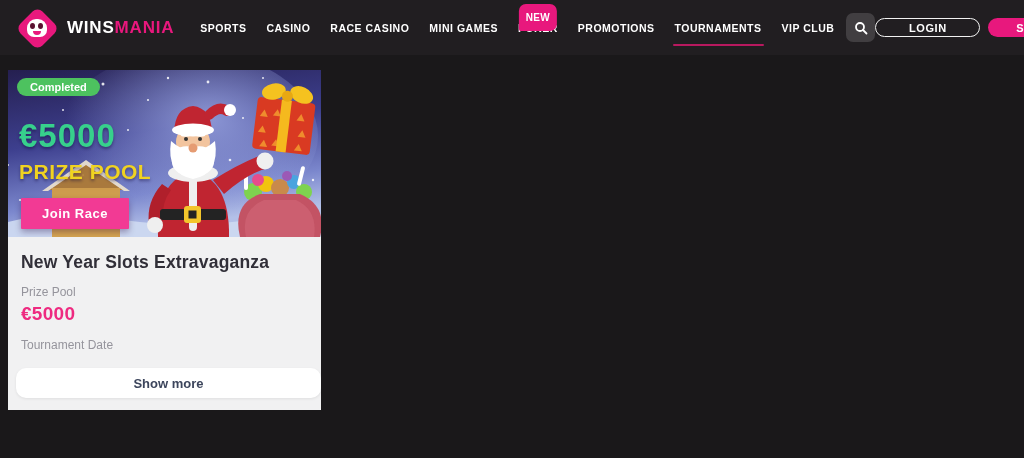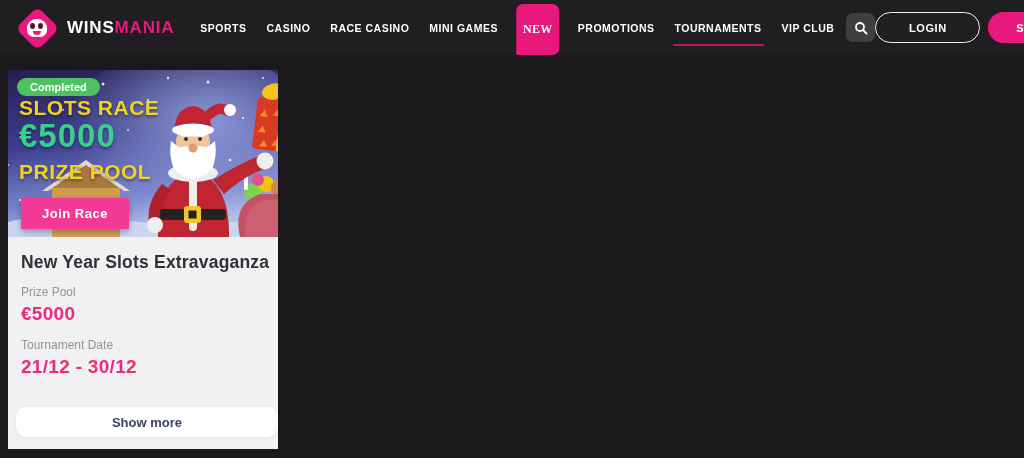--- a/index.html
+++ b/index.html
@@ -61,47 +61,46 @@
   }
   .nav-item.active::after {
     content:"";
     position:absolute; left:-2px; right:-2px; bottom:-6px;
     height:2px; background:#b8195f; border-radius:1px;
   }
   .nav-badge {
     position:absolute;
     top:-12px; left:50%; transform:translateX(-50%);
     background:#e8187d; color:#fff;
-    font-size:12px; font-weight:bold; letter-spacing:.3px;
-    padding:18px 7px;
+    font-size:10px; font-weight:bold; letter-spacing:.3px;
+    padding:8px 7px;
     border-radius:7px 7px 7px 2px;
-    font-family:Liberation Serif, serif;
   }
   .search-btn {
     width:29px; height:29px; margin-left:12px;
     background:#413e41; border:none; border-radius:7px;
     display:flex; align-items:center; justify-content:center;
     cursor:pointer; flex:0 0 auto;
   }
   .auth { margin-left:auto; margin-right:38px; display:flex; gap:8px; }
   .btn-pill {
-    height:31px; min-width:105px;
+    height:19px; min-width:105px;
     border-radius:16px;
     font-family:"Liberation Sans", sans-serif;
     font-size:11px; font-weight:bold; letter-spacing:.6px;
     display:flex; align-items:center; justify-content:center;
     cursor:pointer;
   }
   .btn-login { background:transparent; border:1.5px solid #f2f2f2; color:#fff; }
   .btn-signup { background:#e8187d; border:none; color:#fff; }
 
   
   .main { padding:15px 0 0 8px; }
   .card {
-    width:270px; background:#f1f1f2;
+    width:313px; background:#f1f1f2;
     overflow:hidden;
   }
   .banner {
     position:relative;
     width:313px; height:167px;
     overflow:hidden;
   }
   .banner svg.art { position:absolute; inset:0; display:block; }
 
   .status-badge {
@@ -144,21 +143,21 @@
   .field-label {
     color:#95949c; font-size:12px; margin-top:12px; line-height:14px;
     padding-left:5px;
   }
   .field-value {
     color:#ee2a80; font-size:19px; font-weight:bold; margin-top:3px; line-height:24px;
     letter-spacing:.3px;
     padding-left:5px;
   }
   .show-more {
-    display:block; width:100%; height:30px; margin-top:28px;
+    display:block; width:100%; height:30px; margin-top:16px;
     background:#ffffff; border:none; border-radius:10px;
     font-family:"Liberation Sans", sans-serif;
     color:#3c455c; font-size:13px; font-weight:bold;
     cursor:pointer;
     box-shadow:0 1px 3px rgba(0,0,0,.08);
   }
 </style>
 </head>
 <body>
 
@@ -313,28 +312,26 @@
               <path d="M293 72 l4 7 h-8 z"></path>
           </g>
           <rect x="271" y="30" width="10" height="52" fill="#f5b91e"></rect>
           <ellipse cx="262" cy="23" rx="12" ry="8" fill="#f5c21f" transform="rotate(-18 262 23)"></ellipse>
           <ellipse cx="290" cy="23" rx="12" ry="8" fill="#f5c21f" transform="rotate(18 290 23)"></ellipse>
           <circle cx="276" cy="26" r="5.5" fill="#e8a812"></circle>
         </g>
       </svg>
 
       <div class="status-badge">Completed</div>
-      <div class="banner-headline">SLOTS RACE</div>
       <div class="banner-amount">€5000</div>
       <div class="banner-subline">PRIZE POOL</div>
       <button class="banner-cta">Join Race</button>
     </div>
 
     <div class="card-body">
       <div class="card-title">New Year Slots Extravaganza</div>
       <div class="field-label">Prize Pool</div>
       <div class="field-value">€5000</div>
       <div class="field-label">Tournament Date</div>
-      <div class="field-value">21/12 - 30/12</div>
       <button class="show-more">Show more</button>
     </div>
   </div>
 </div>
 
 </body></html>

